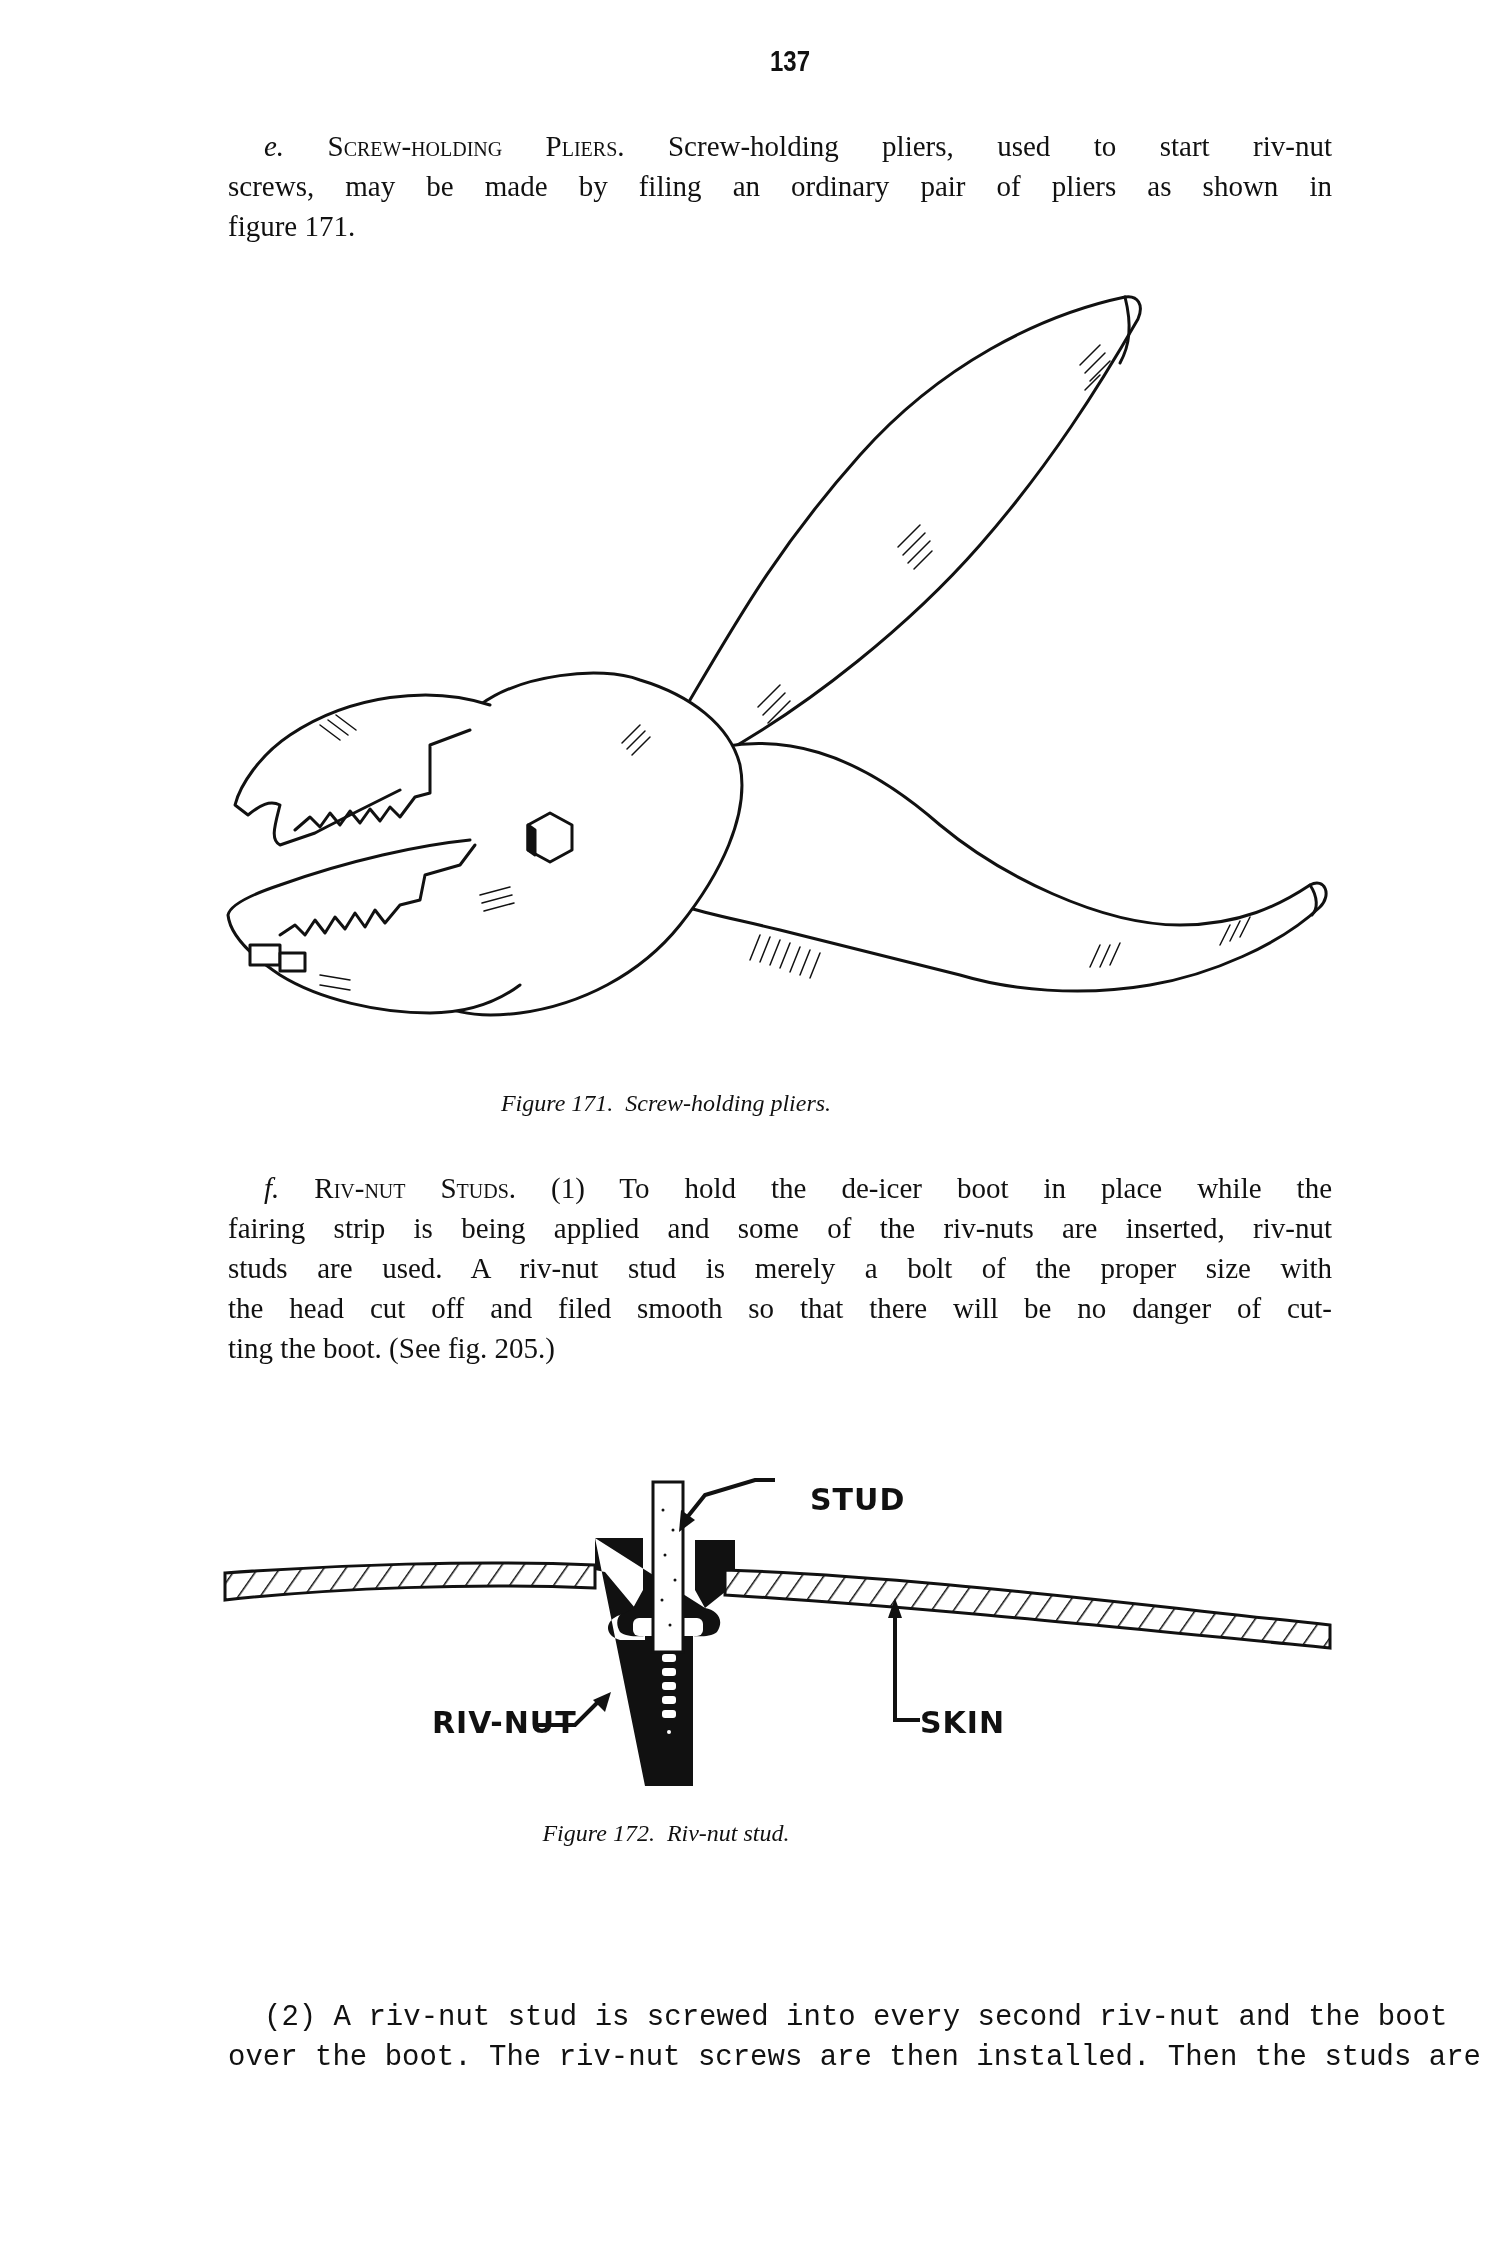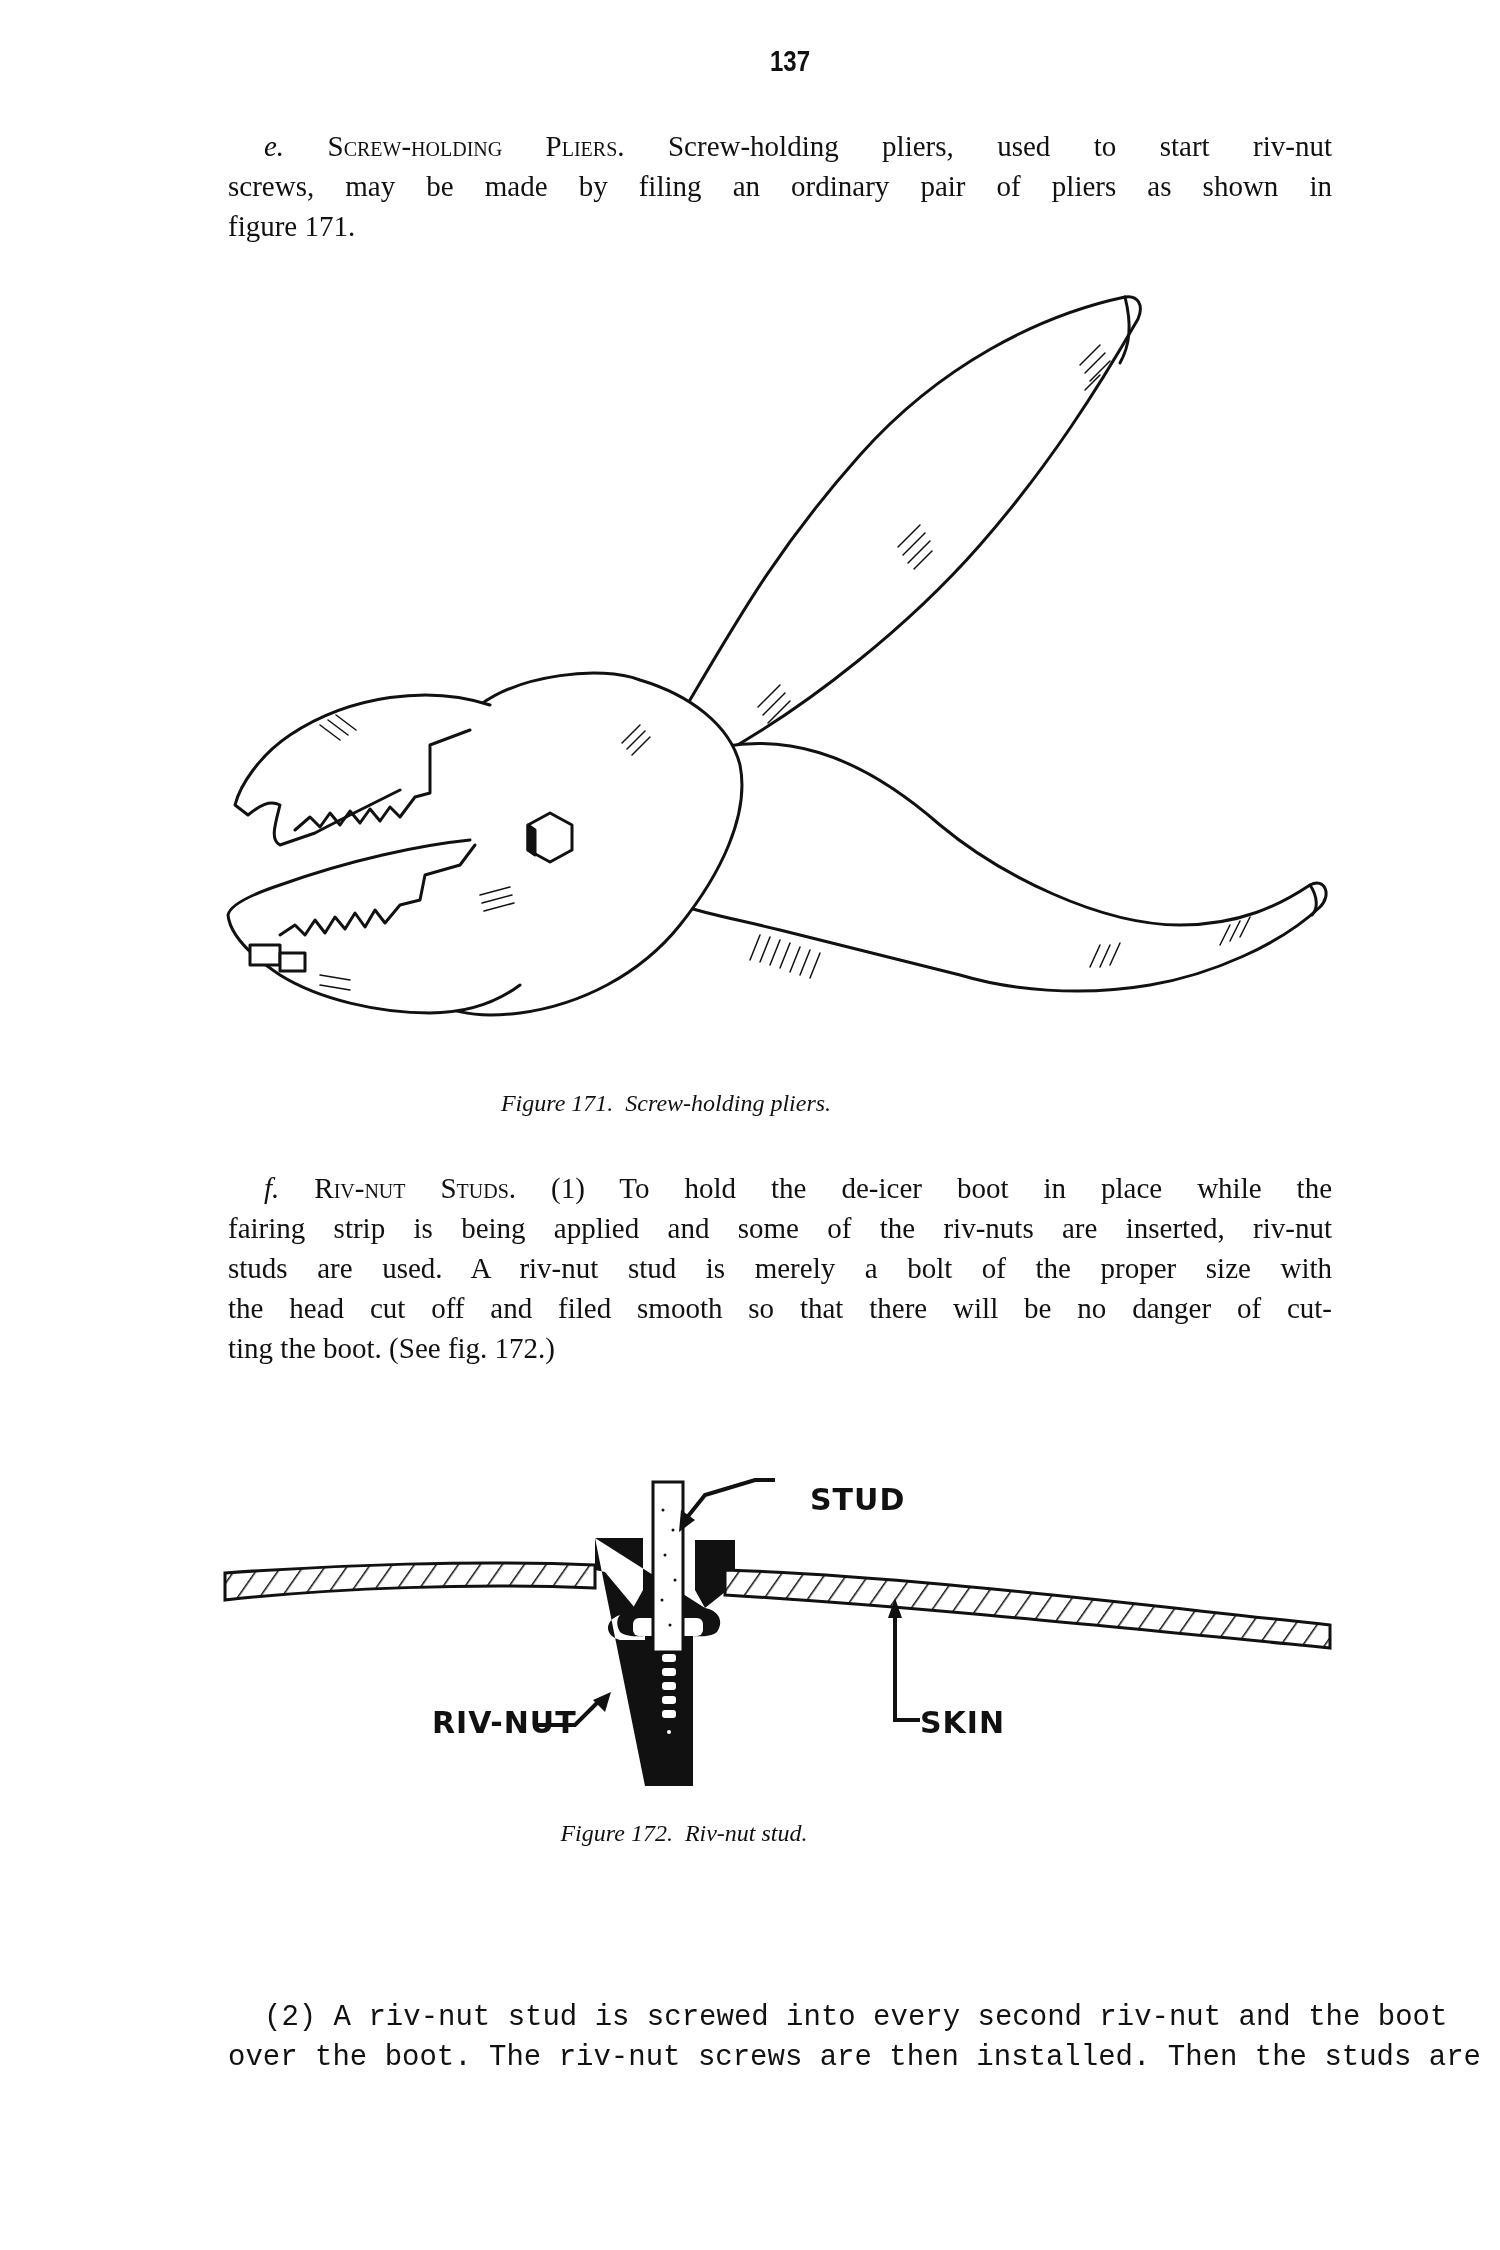--- a/index.html
+++ b/index.html
@@ -78,21 +78,21 @@
 
 <div class="para" style="top:1168px;">
   <span class="line indent">
     <span class="it">f.</span>
     <span class="sc">Riv-nut Studs.</span>
     <span>(1) To hold the de-icer boot in place while the</span>
   </span>
   <span class="line">fairing strip is being applied and some of the riv-nuts are inserted, riv-nut</span>
   <span class="line">studs are used. A riv-nut stud is merely a bolt of the proper size with</span>
   <span class="line">the head cut off and filed smooth so that there will be no danger of cut-</span>
-  <span class="line" style="text-align-last:left;">ting the boot. (See fig. 172.)</span>
+  <span class="line" style="text-align-last:left;">ting the boot. (See fig. 205.)</span>
 </div>
 
 <svg style="left:215px; top:1440px;" width="1130" height="360" viewBox="0 0 1130 360">
   <defs>
     <pattern id="hatch" width="18" height="18" patternUnits="userSpaceOnUse" patternTransform="rotate(35)">
       <rect width="18" height="18" fill="#fff"></rect>
       <line x1="0" y1="0" x2="0" y2="18" stroke="#111" stroke-width="3"></line>
     </pattern>
   </defs>
 
@@ -132,21 +132,21 @@
   <g fill="#111">
     <polygon points="464,92 466,70 480,80"></polygon>
     <polygon points="396,252 378,260 390,272"></polygon>
     <polygon points="680,158 673,178 687,178"></polygon>
   </g>
 </svg>
 <div class="label" style="left:810px; top:1458px;margin-top:24px;">STUD</div>
 <div class="label" style="left:432px; top:1705px;">RIV-NUT</div>
 <div class="label" style="left:920px; top:1705px;">SKIN</div>
 
-<div class="caption" style="top:1820px;padding-left:18px;">
+<div class="caption" style="top:1820px;">
   <span>Figure 172.</span>&nbsp;
   <span>Riv-nut stud.</span>
 </div>
 
 <div class="para" style="top:1998px;font-family:Liberation Mono, monospace;">
   <span class="line indent">(2) A riv-nut stud is screwed into every second riv-nut and the boot</span>
   <span class="line">over the boot. The riv-nut screws are then installed. Then the studs are</span>
 </div>
 
 </body></html>

